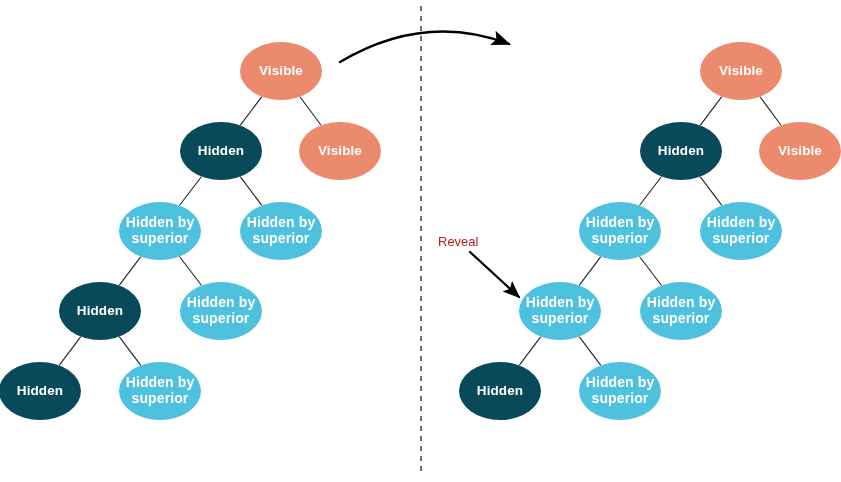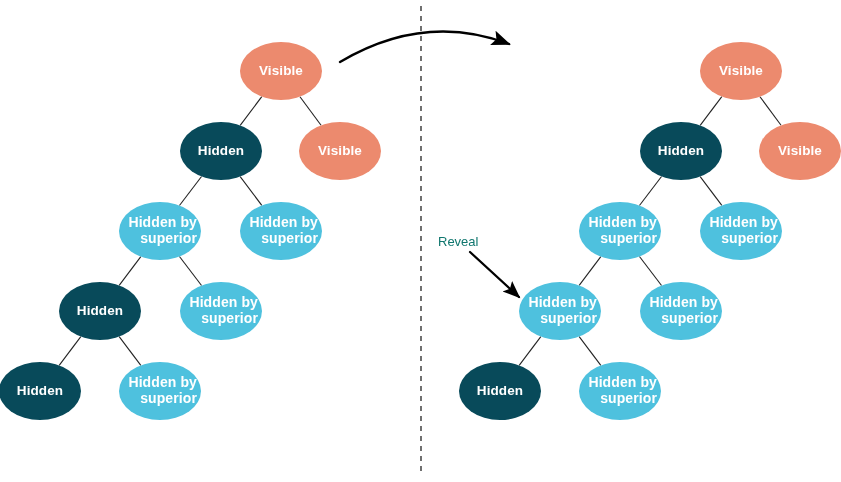--- a/index.html
+++ b/index.html
@@ -19,21 +19,21 @@
     position:absolute;
     left:0; top:0;
     width:841px; height:482px;
     pointer-events:none;
   }
   .node{
     position:absolute;
     display:flex;
     align-items:center;
     justify-content:center;
-    text-align:right;
+    text-align:center;
     border-radius:50%;
     color:#ffffff;
     font-weight:700;
     line-height:1.12;
     letter-spacing:.1px;
     box-sizing:border-box;
     padding:0 4px;
     user-select:none;
   }
   .node.one-line{ font-size:13.5px; }
@@ -133,15 +133,15 @@
         <span>Hidden by superior</span>
       </div>
       <div class="node one-line" style="left: 459px; top: 362px; width: 82px; height: 58px; background: rgb(8, 74, 90); color: rgb(255, 255, 255);">
         <span>Hidden</span>
       </div>
       <div class="node two-line" style="left: 579px; top: 362px; width: 82px; height: 58px; background: rgb(78, 193, 222); color: rgb(255, 255, 255);">
         <span>Hidden by superior</span>
       </div>
     </div>
 
-  <div class="ann-label" id="reveal-label" style="left: 438px; top: 234px; color: #0f766e;">Reveal</div>
+  <div class="ann-label" id="reveal-label" style="left: 438px; top: 234px; color: #b91c1c;">Reveal</div>
 
 </div>
 
 </body></html>

